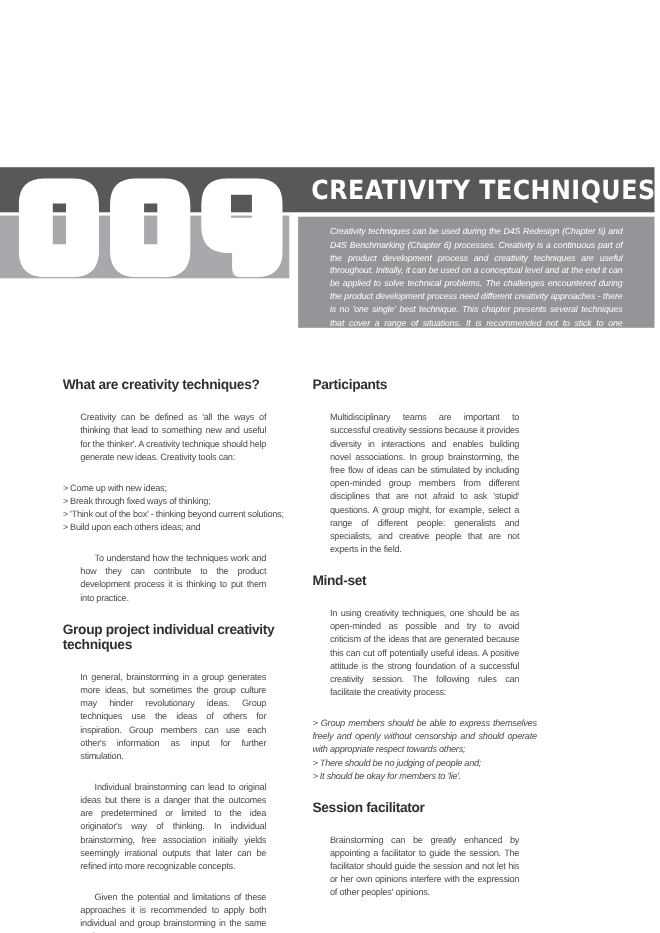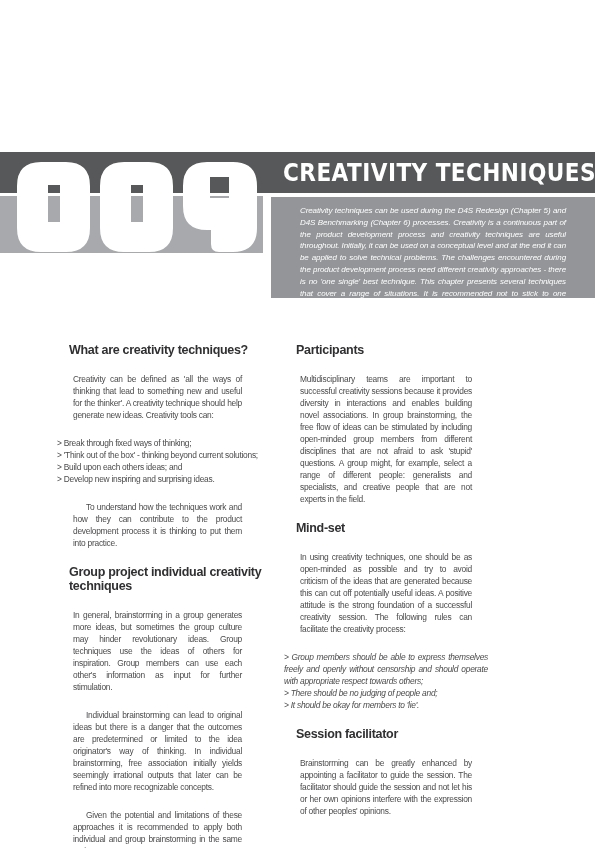--- a/index.html
+++ b/index.html
@@ -24,21 +24,21 @@
 
   
   .columns { position:absolute; left:57px; top:343px; width:431px; display:flex; }
   .col { color:#4b4b4d; font-size:8.4px; line-height:12px; letter-spacing:-0.25px;
          text-align:justify; }
   .col-left  { width:201px; margin-right:26px; }
   .col-right { width:204px; }
 
   h3.sec { font-family:"Liberation Sans",sans-serif; font-weight:bold; color:#303032;
            font-size:12.5px; line-height:14px; letter-spacing:-0.3px;
-           margin:0 0 11px 12px; text-align:left; }
+           margin:0 0 11px 0; text-align:left; }
   .col-left h3.sec { width:235px; }
   h3.sec.follow { margin-top:16px; }
 
   p.body { margin:16px; }
   p.body.indent { text-indent:13px; }
   .li { text-align:left; white-space:nowrap; }
   .li-wrap { text-align:justify; white-space:normal;font-style:italic; }
 </style>
 </head>
 <body>
@@ -64,24 +64,24 @@
 
   <div class="intro-box">
     <div class="intro-text">Creativity techniques can be used during the D4S Redesign (Chapter 5) and D4S Benchmarking (Chapter 6) processes. Creativity is a continuous part of the product development process and creativity techniques are useful throughout. Initially, it can be used on a conceptual level and at the end it can be applied to solve technical problems. The challenges encountered during the product development process need different creativity approaches - there is no 'one single' best technique. This chapter presents several techniques that cover a range of situations. It is recommended not to stick to one technique but to learn to use different techniques and develop experience.</div>
   </div>
 
   <div class="columns">
 
     <div class="col col-left">
       <h3 class="sec">What are creativity techniques?</h3>
       <p class="body">Creativity can be defined as 'all the ways of thinking that lead to something new and useful for the thinker'. A creativity technique should help generate new ideas. Creativity tools can:</p>
+      <div class="li">&gt; Come up with new ideas;</div>
       <div class="li">&gt; Break through fixed ways of thinking;</div>
       <div class="li">&gt; 'Think out of the box' - thinking beyond current solutions;</div>
       <div class="li">&gt; Build upon each others ideas; and</div>
-      <div class="li">&gt; Develop new inspiring and surprising ideas.</div>
       <p class="body indent">To understand how the techniques work and how they can contribute to the product development process it is thinking to put them into practice.</p>
 
       <h3 class="sec follow">Group project individual creativity techniques</h3>
       <p class="body">In general, brainstorming in a group generates more ideas, but sometimes the group culture may hinder revolutionary ideas. Group techniques use the ideas of others for inspiration. Group members can use each other's information as input for further stimulation.</p>
       <p class="body indent">Individual brainstorming can lead to original ideas but there is a danger that the outcomes are predetermined or limited to the idea originator's way of thinking. In individual brainstorming, free association initially yields seemingly irrational outputs that later can be refined into more recognizable concepts.</p>
       <p class="body indent">Given the potential and limitations of these approaches it is recommended to apply both individual and group brainstorming in the same project.</p>
     </div>
 
     <div class="col col-right">
       <h3 class="sec">Participants</h3>

